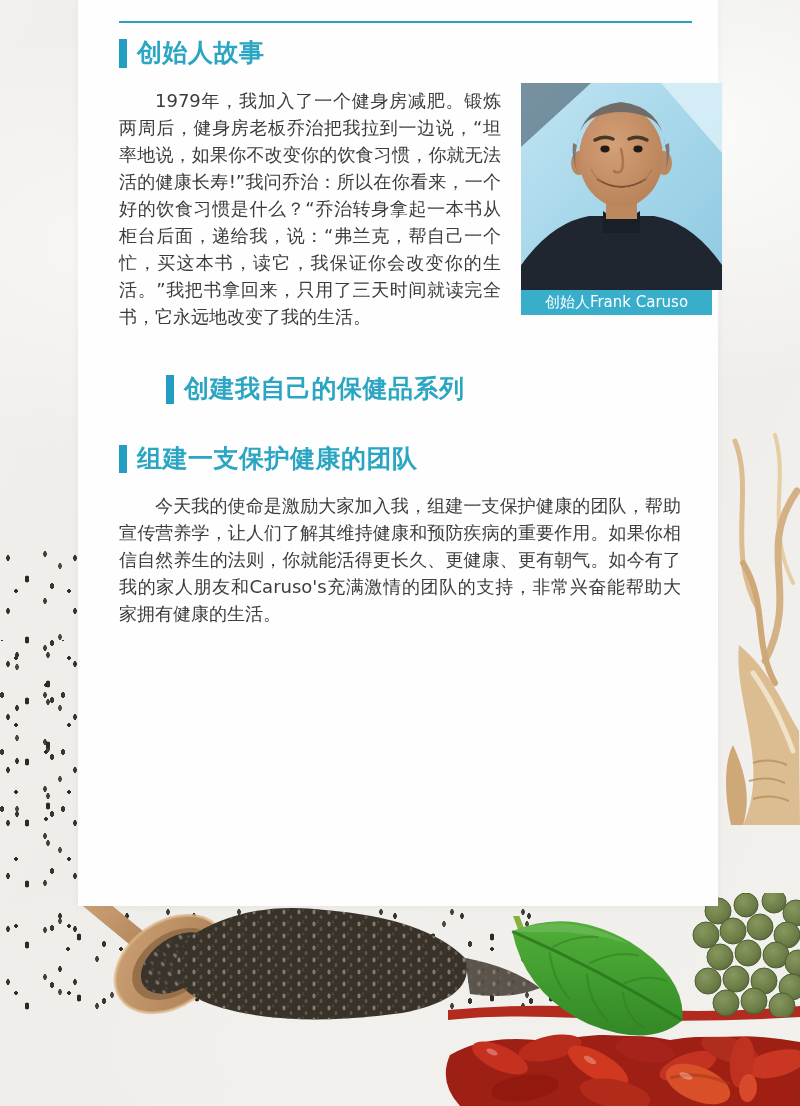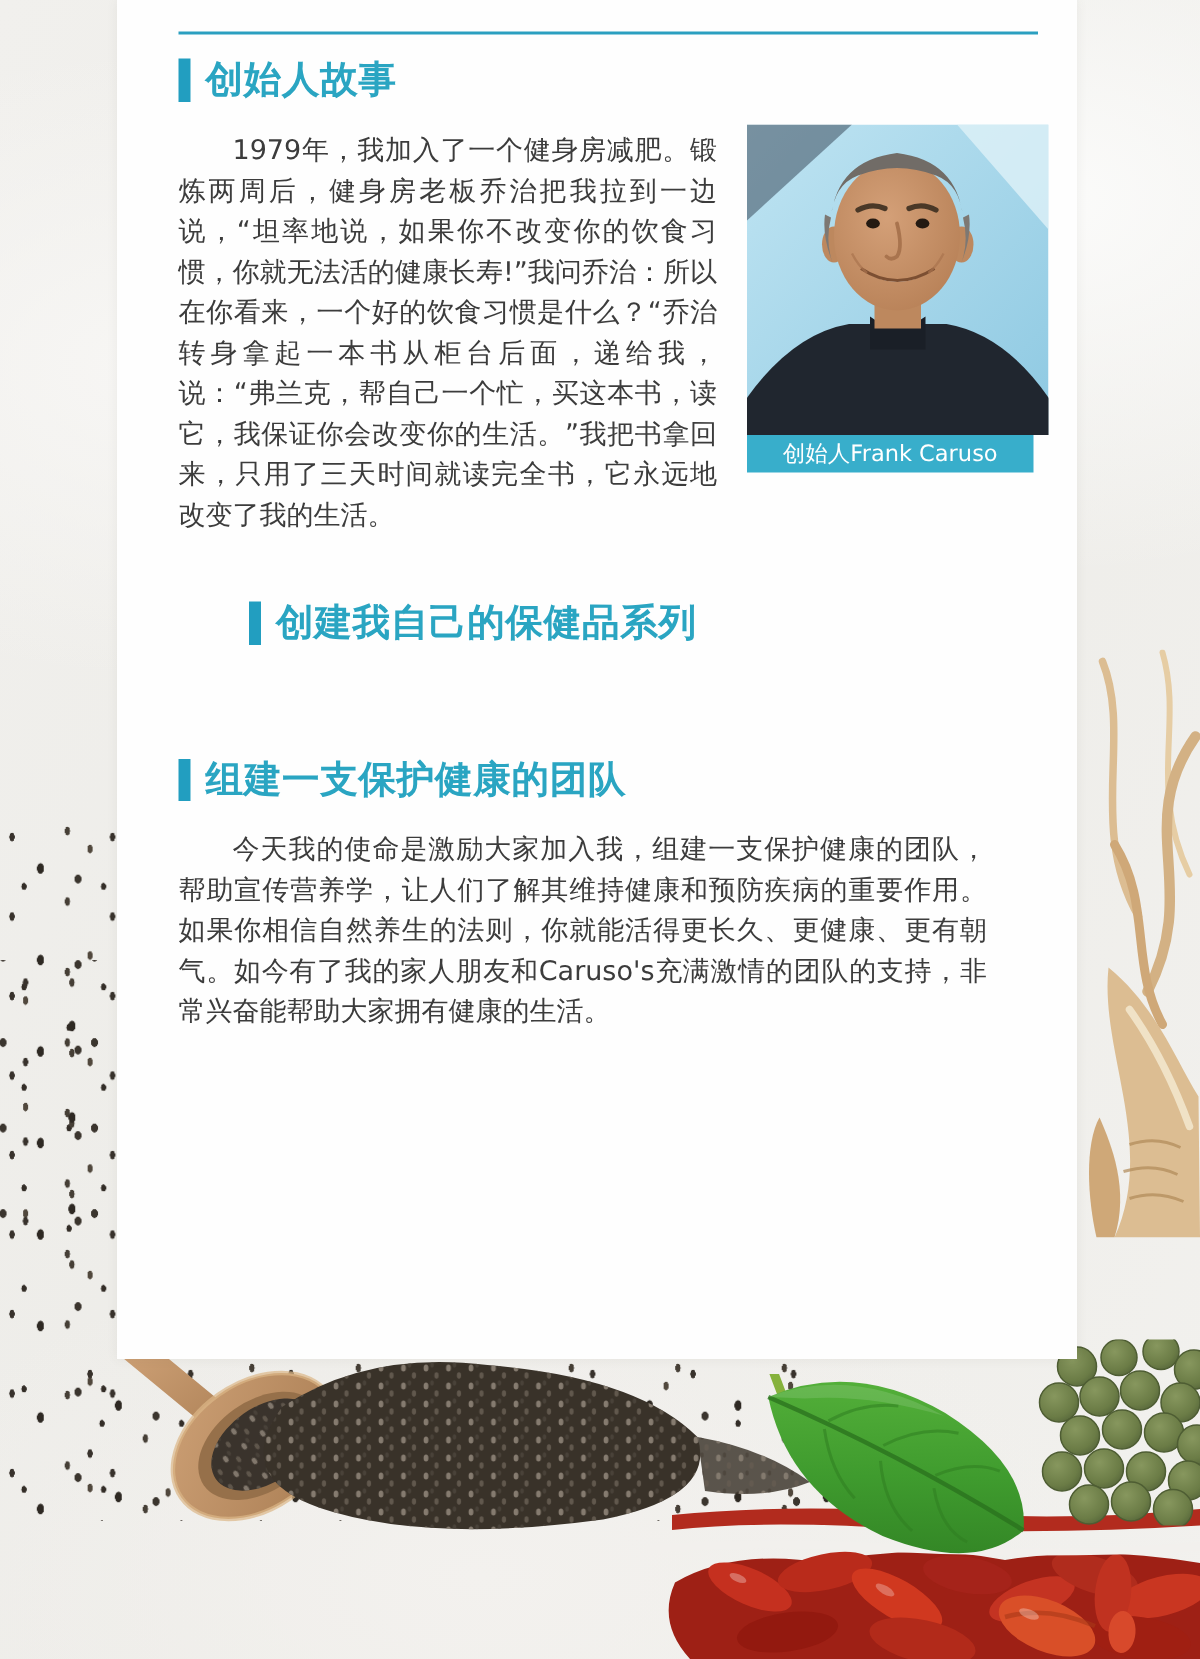--- a/index.html
+++ b/index.html
@@ -32,28 +32,28 @@
   
   .collage-svg { position:absolute; z-index:3; }
   #spoon-chia  { left:40px;  top:896px;  }
   #mint-leaf   { left:488px; top:916px; z-index:5; }
   #green-pills { left:688px; top:893px; z-index:4; }
   #goji        { left:430px; top:1000px; z-index:4; }
   #ginseng     { left:713px; top:433px; z-index:2; }
 
   
   .panel { position:absolute; left:78px; top:0; width:640px; height:906px; background:#fefefe;
-           z-index:6; padding:0 60px 0 41px; box-shadow:0 0 7px rgba(90,85,80,.08); }
+           z-index:6; padding:0 37px 0 41px; box-shadow:0 0 7px rgba(90,85,80,.08); }
   .topline { width:573px; height:2px; background:#2b9fc0; margin-top:21px; }
 
   .section-heading { color:#2aa5c2; font-size:25px; font-weight:bold; line-height:1.15;
            border-left:8px solid #229ec0; padding-left:10px; letter-spacing:.5px; }
   .h1 { margin-top:16px; }
   .h2 { margin-top:44px;margin-left:47px; }
-  .h3 { margin-top:76px; }
+  .h3 { margin-top:41px; }
 
   .body-text { font-size:18px; line-height:27px; color:#3c3c3c; text-indent:2em; text-align:justify; }
   .first-para { margin-top:19px; }
   .clearfix::after { content:""; display:block; clear:both; }
 
   
   .photo-card { float:right; width:191px; margin:-4px -31px 16px 20px; }
   .photo-card svg { display:block; }
   .photo-caption { height:25px; line-height:25px; background:#38aecb; color:#ffffff;
            font-size:15px; text-align:center; }

